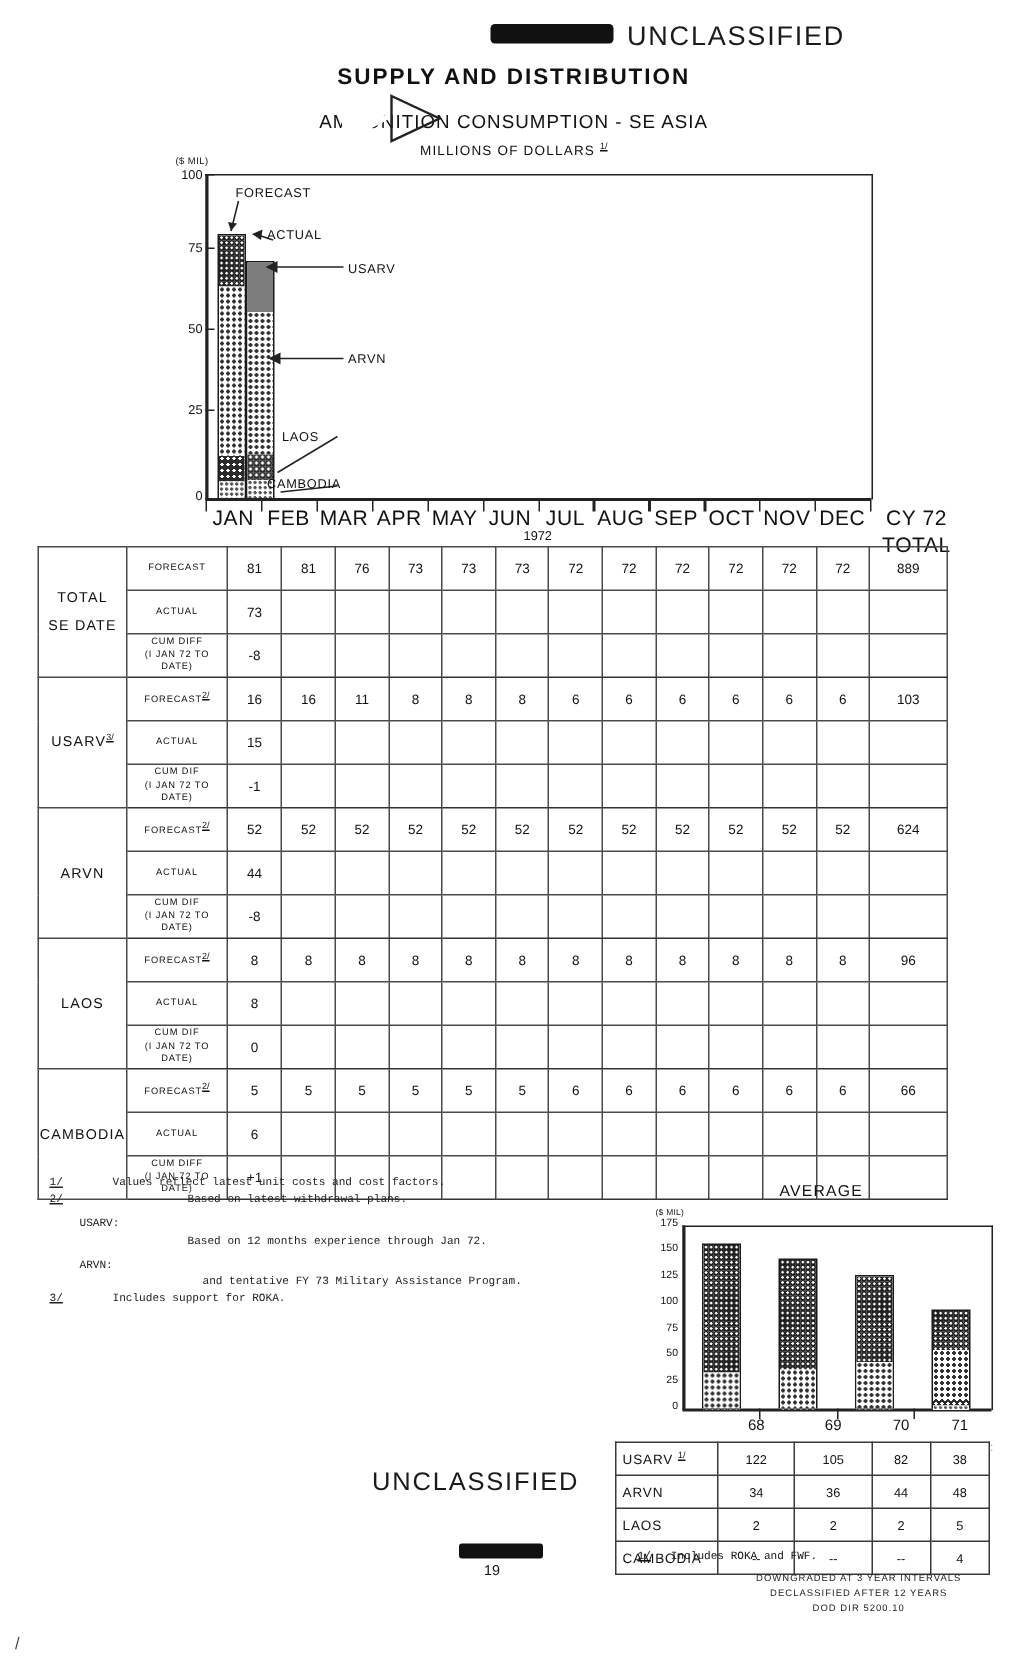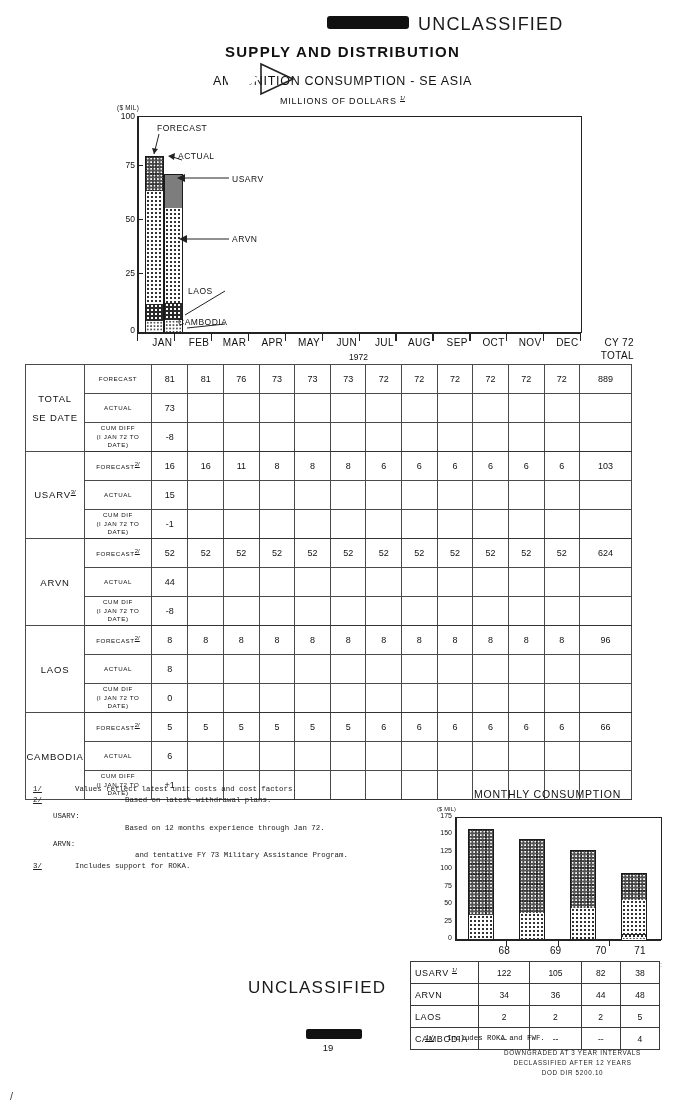--- a/index.html
+++ b/index.html
@@ -45,22 +45,22 @@
      background-image:
         repeating-linear-gradient(45deg,#1f1f1f 0 1.6px,transparent 1.6px 3.4px),
         repeating-linear-gradient(-45deg,#1f1f1f 0 1.6px,transparent 1.6px 3.4px);
      background-size:3.4px 3.4px;}
 
   .callout{position:absolute;font-size:8.5px;letter-spacing:.5px;color:#111;white-space:nowrap;}
 
   
   #month-axis{left:137px;top:332px;width:443px;height:1.6px;background:#222;}
   .mtick{position:absolute;top:332px;width:1.3px;height:9px;background:#222;}
-  .mlabel{position:absolute;top:337px;font-size:10px;letter-spacing:.4px;
-          width:34px;text-align:right;}
+  .mlabel{position:absolute;top:337px;font-size:14px;letter-spacing:.4px;
+          width:34px;text-align:center;}
   #year-label{left:137px;top:352px;width:443px;text-align:center;font-size:8.5px;}
 
   
   #main-table{position:absolute;left:25px;top:364px;border-collapse:collapse;
               width:607px;font-size:8.5px;}
   #main-table td{border:1px solid #4a4a4a;padding:0;text-align:center;
                  vertical-align:middle;height:26px;color:#111;}
   #main-table td.grp{width:58px;font-size:9.5px;letter-spacing:.8px;}
   #main-table td.lbl{width:62px;font-size:6.2px;letter-spacing:.6px;line-height:1.35;
                      padding:1px 2px;}
@@ -492,21 +492,21 @@
       <span style="margin-left: 60px;">and tentative FY 73 Military Assistance Program.</span>
     </div>
     <div class="fn-row">
       <span class="fn-mark">3/</span>
       <span class="fn-sub"></span>
       <span>Includes support for ROKA.</span>
     </div>
   </div>
 
 <div class="abs ctr" id="avg-title">
-  <div>MONTHLY CONSUMPTION</div>
+  <div>AVERAGE</div>
 </div>
 <div class="abs" id="avg-frame"></div>
 <div class="abs" id="avg-axis"></div>
 <div class="abs" id="avg-xaxis"></div>
 <div class="abs" id="avg-ymil">($ MIL)</div>
 <div id="avg-yticks">
     <div class="avg-ytick" style="left: 426px; top: 812px;">175</div>
     <div class="avg-ytick" style="left: 426px; top: 829.429px;">150</div>
     <div class="avg-ytick" style="left: 426px; top: 846.857px;">125</div>
     <div class="avg-ytick" style="left: 426px; top: 864.286px;">100</div>

